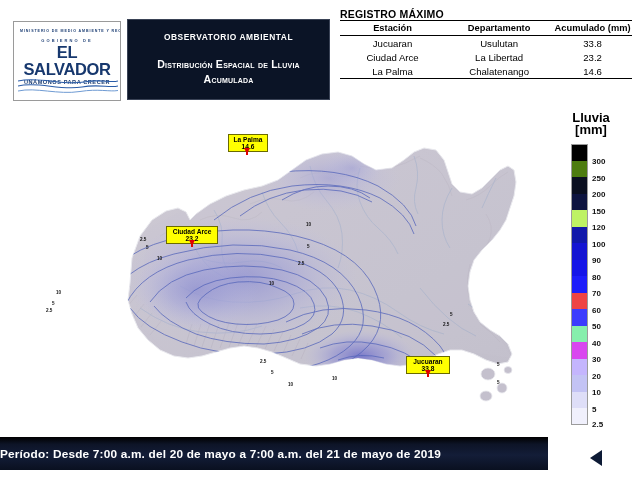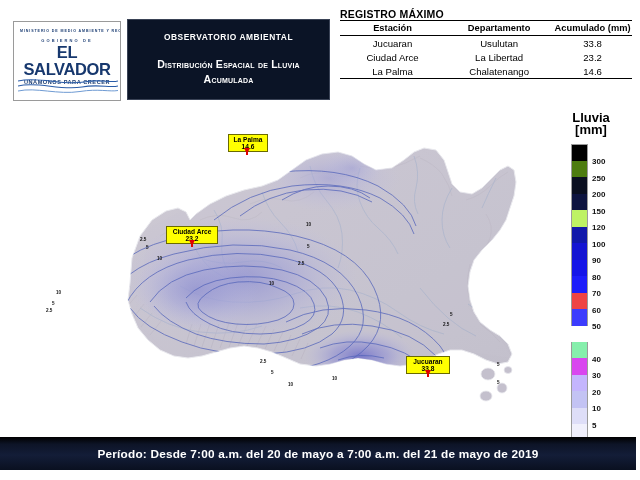--- a/index.html
+++ b/index.html
@@ -218,26 +218,26 @@
     width: 0; height: 0;
     border-top: 8px solid transparent;
     border-bottom: 8px solid transparent;
     border-right: 12px solid #0d1a35;
   }
 
   
   #footer-bar {
     position: absolute;
     left: 0; top: 437px;
-    width: 636px; height: 33px;
+    width: 548px; height: 33px;
     background: linear-gradient(to bottom, #000000 0%, #0d1427 22%, #131d38 55%, #0a1020 100%);
     color: #ffffff;
     display: flex;
     align-items: center;
-    justify-content: center;
+    justify-content: flex-start;
   }
   #footer-text {
     font-size: 11.8px;
     font-weight: bold;
     letter-spacing: 0.2px;
   }
 </style>
 </head>
 <body>
 
@@ -522,21 +522,21 @@
       </div>
       <div class="legend-swatch" style="background: rgb(29, 29, 251);">
         <span class="legend-tick">70</span>
       </div>
       <div class="legend-swatch" style="background: #ef4444;">
         <span class="legend-tick">60</span>
       </div>
       <div class="legend-swatch" style="background: rgb(60, 60, 253);">
         <span class="legend-tick">50</span>
       </div>
-      <div class="legend-swatch" style="background: #86efac; margin-top: 16px;">
+      <div class="legend-swatch" style="background: #86efac;">
         <span class="legend-tick">40</span>
       </div>
       <div class="legend-swatch" style="background: #d946ef;">
         <span class="legend-tick">30</span>
       </div>
       <div class="legend-swatch" style="background: #c4b5fd;">
         <span class="legend-tick">20</span>
       </div>
       <div class="legend-swatch" style="background: rgb(195, 195, 244);">
         <span class="legend-tick">10</span>

